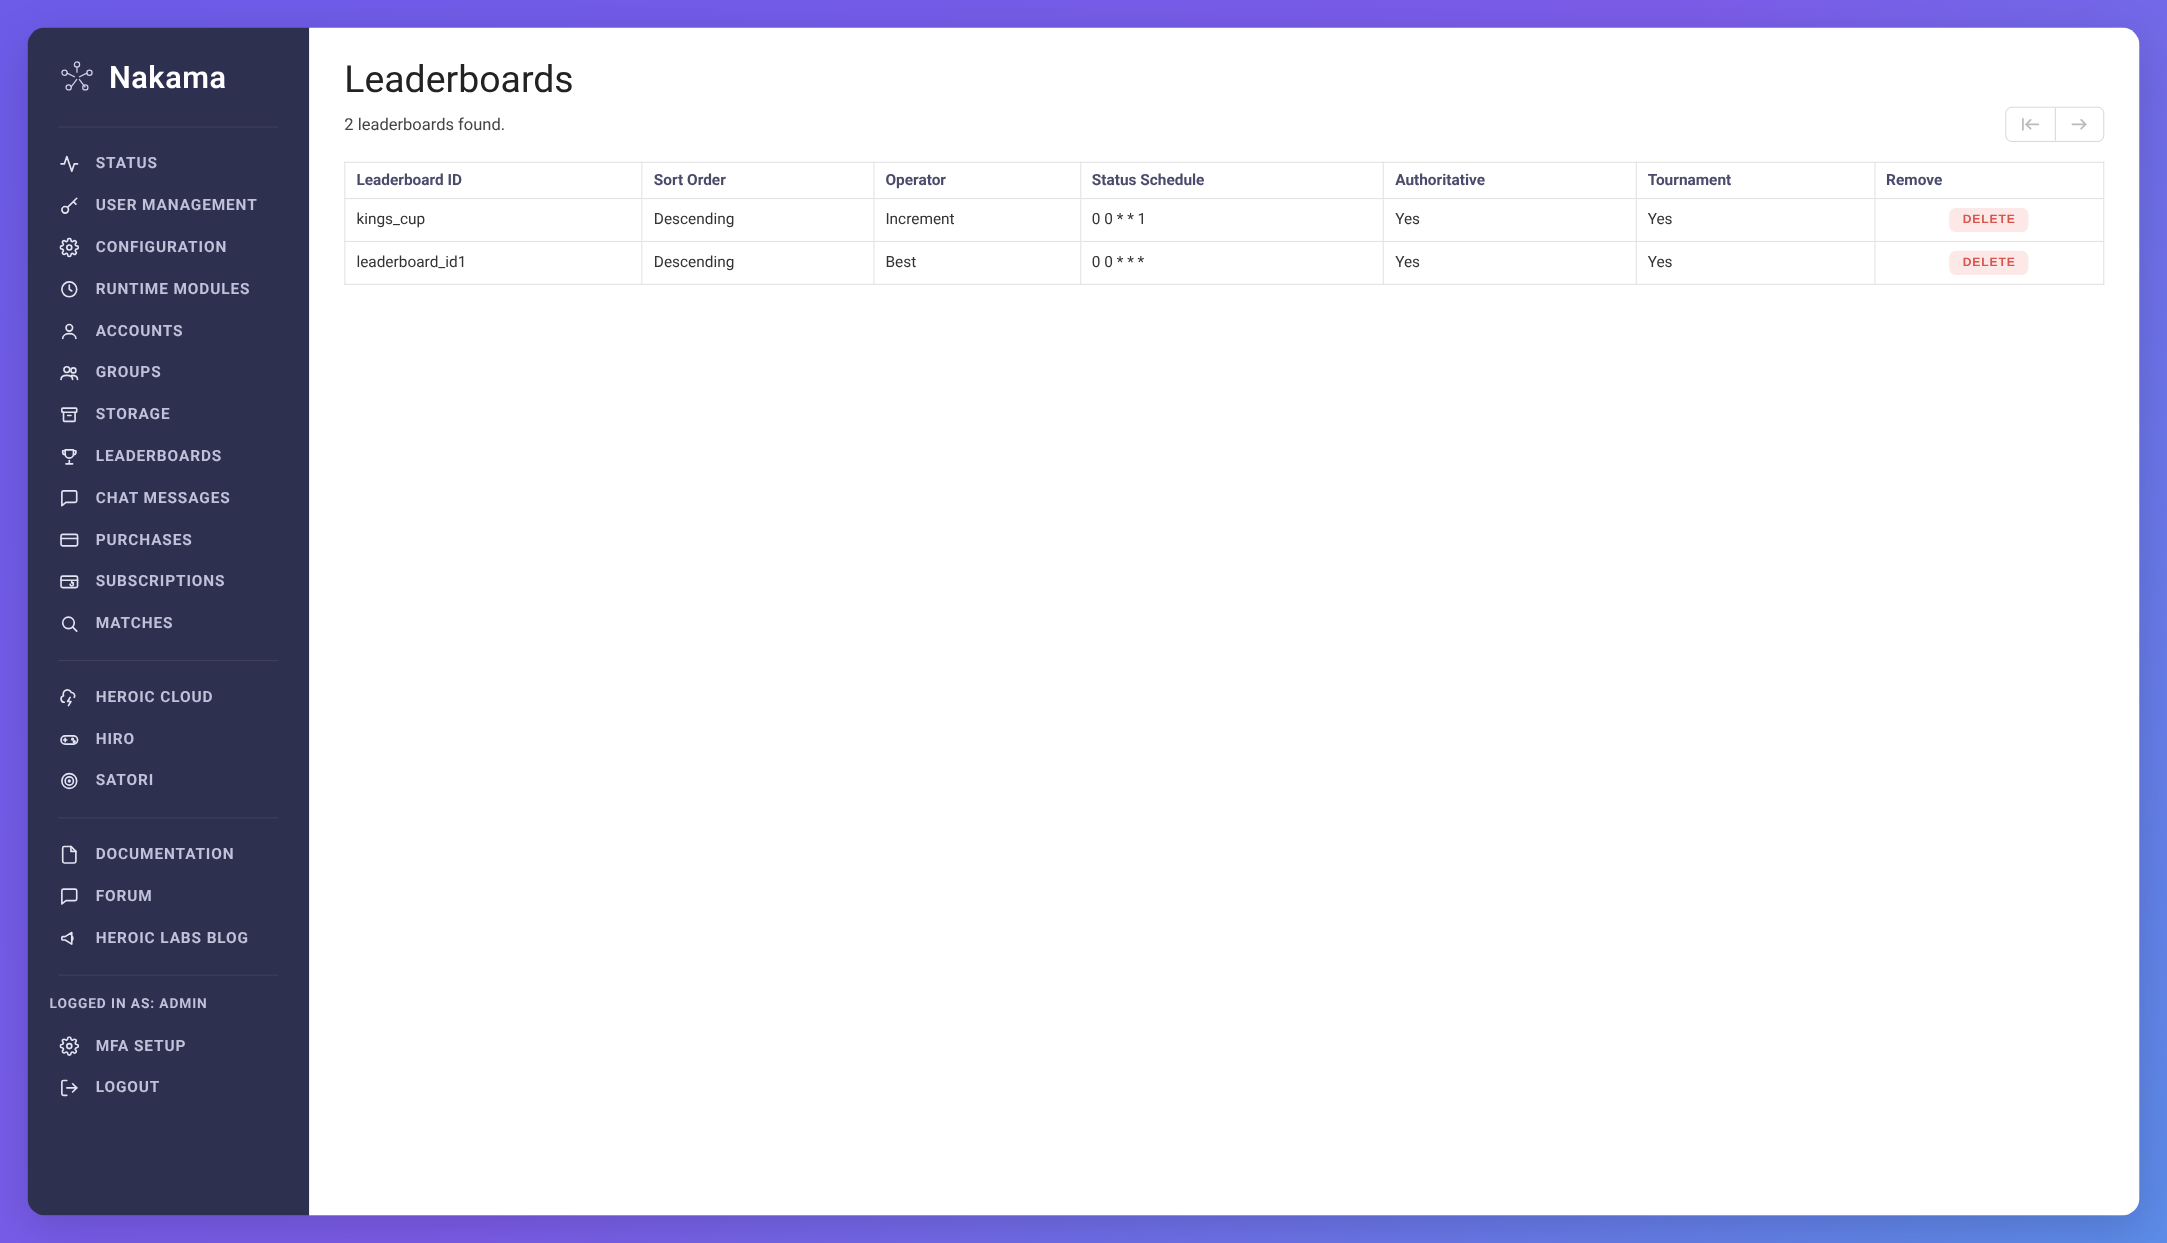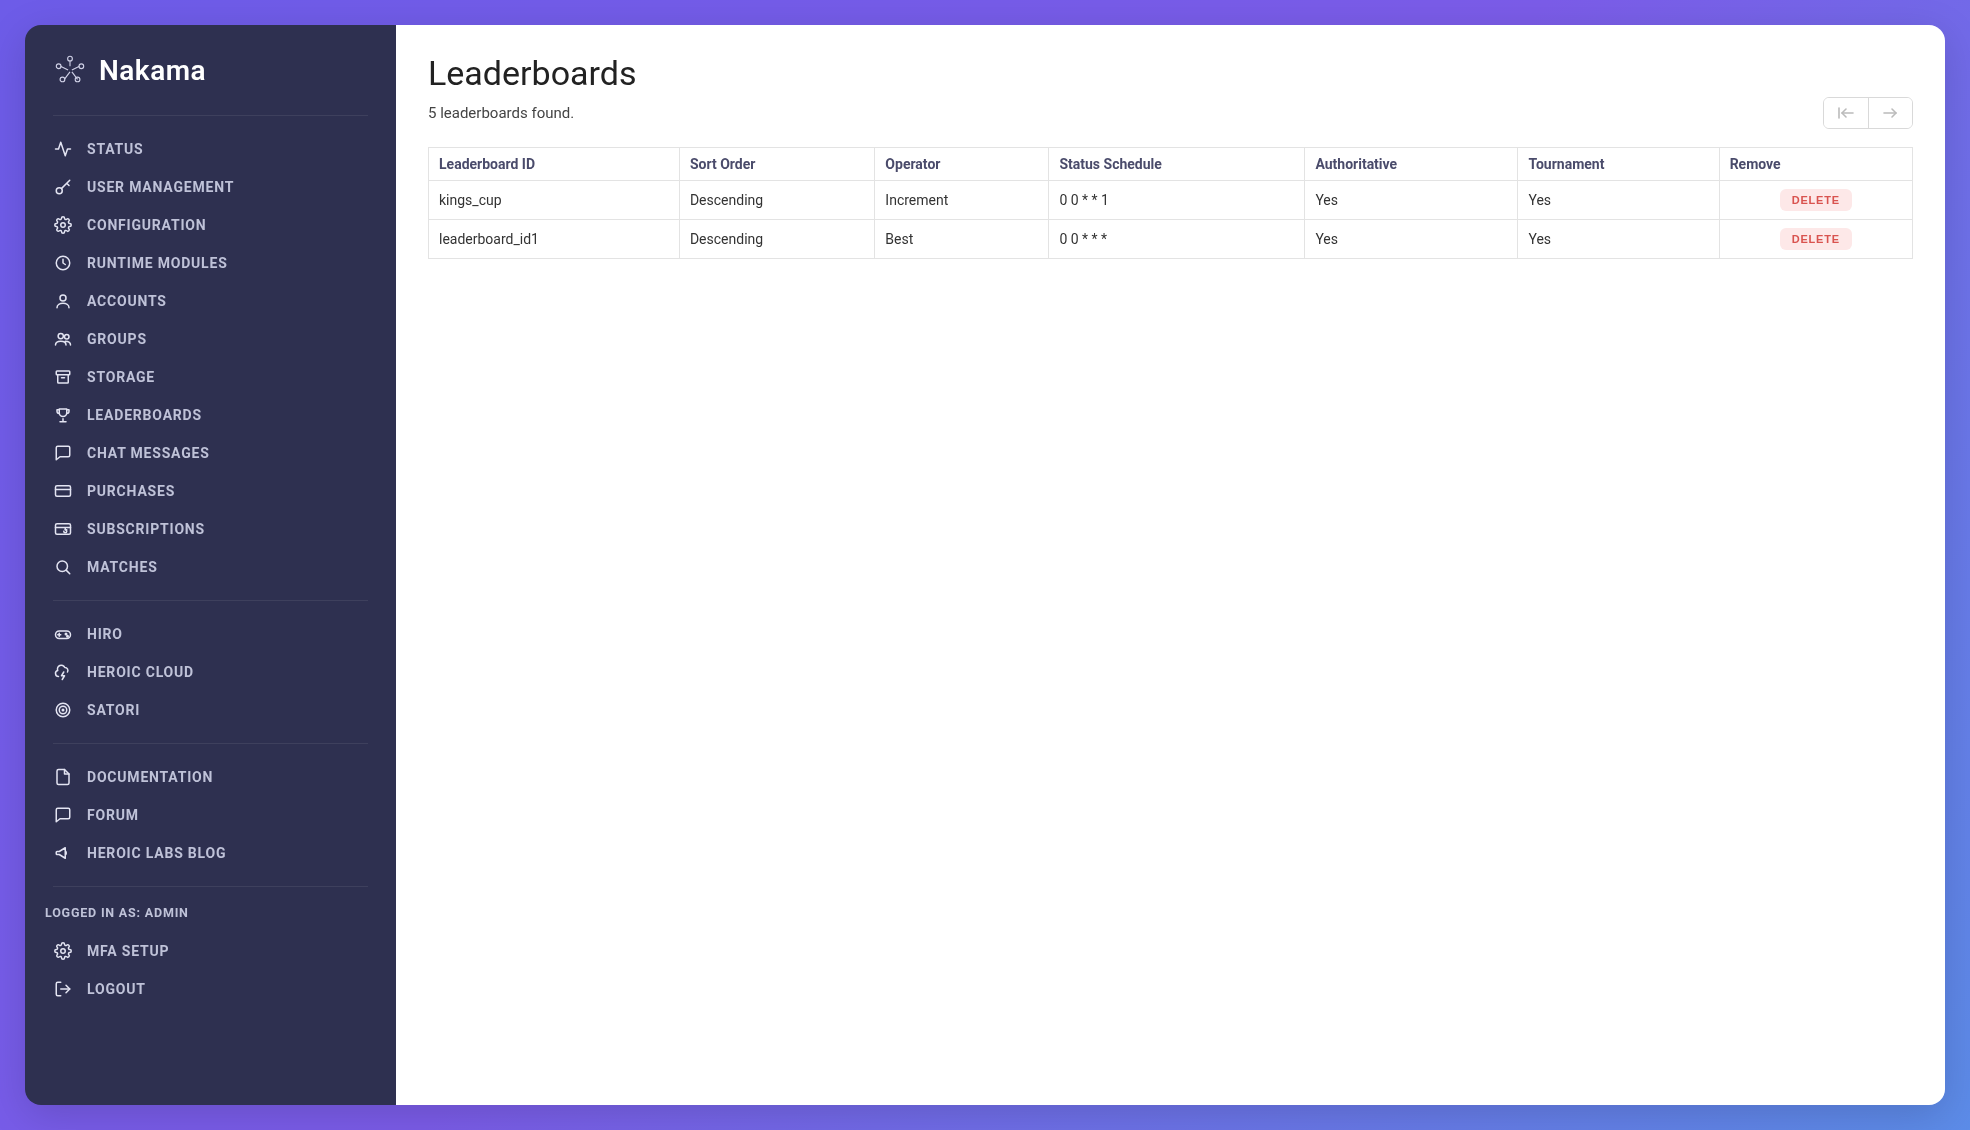--- a/index.html
+++ b/index.html
@@ -14,21 +14,21 @@
   .app {
     display: flex;
     width: 100%;
     height: 100%;
     border-radius: 16px;
     overflow: hidden;
     box-shadow: 0 10px 40px rgba(0,0,0,0.15);
   }
   
   .sidebar {
-    width: 371px;
+    width: 256px;
     background: #2e3050;
     color: #bfc2d8;
     display: flex;
     flex-direction: column;
     padding: 16px 0;
     overflow-y: auto;
   }
   .brand {
     display: flex;
     align-items: center;
@@ -288,41 +288,41 @@
           <span>Matches</span>
         </a>
       </nav>
 
     <div class="nav-divider"></div>
 
     <nav class="nav-section" id="nav-external">
         <a class="nav-item">
           <span class="nav-icon">
             <svg width="18" height="18" viewBox="0 0 24 24" fill="none" stroke="#e3e4f2" stroke-width="2" stroke-linecap="round" stroke-linejoin="round">
+              <path d="M18 12a4 4 0 0 0-3.6-5.98A5 5 0 0 0 5 10a4 4 0 0 0 1 7.87"></path>
+              <polyline points="13 12 10 17 14 17 11 22"></polyline>
+            </svg>
+          </span>
+          <span>Heroic Cloud</span>
+        </a>
+        <a class="nav-item">
+          <span class="nav-icon">
+            <svg width="18" height="18" viewBox="0 0 24 24" fill="none" stroke="#e3e4f2" stroke-width="2" stroke-linecap="round" stroke-linejoin="round">
               <rect x="2" y="8" width="20" height="10" rx="5"></rect>
               <line x1="7" y1="11" x2="7" y2="15"></line>
               <line x1="5" y1="13" x2="9" y2="13"></line>
               <circle cx="16" cy="12" r="1"></circle>
               <circle cx="18" cy="15" r="1"></circle>
             </svg>
           </span>
           <span>Hiro</span>
         </a>
         <a class="nav-item">
           <span class="nav-icon">
             <svg width="18" height="18" viewBox="0 0 24 24" fill="none" stroke="#e3e4f2" stroke-width="2" stroke-linecap="round" stroke-linejoin="round">
-              <path d="M18 12a4 4 0 0 0-3.6-5.98A5 5 0 0 0 5 10a4 4 0 0 0 1 7.87"></path>
-              <polyline points="13 12 10 17 14 17 11 22"></polyline>
-            </svg>
-          </span>
-          <span>Heroic Cloud</span>
-        </a>
-        <a class="nav-item">
-          <span class="nav-icon">
-            <svg width="18" height="18" viewBox="0 0 24 24" fill="none" stroke="#e3e4f2" stroke-width="2" stroke-linecap="round" stroke-linejoin="round">
               <circle cx="12" cy="12" r="9"></circle>
               <circle cx="12" cy="12" r="5"></circle>
               <circle cx="12" cy="12" r="1"></circle>
             </svg>
           </span>
           <span>Satori</span>
         </a>
       </nav>
 
     <div class="nav-divider"></div>
@@ -378,21 +378,21 @@
           </span>
           <span>Logout</span>
         </a>
       </nav>
   </aside>
 
   <main class="main">
     <h1 class="page-title">Leaderboards</h1>
 
     <div class="topbar">
-      <div class="found-text">5 leaderboards found.</div>
+      <div class="found-text">2 leaderboards found.</div>
       <div class="pager">
         <button>
           <span>
             <svg width="18" height="14" viewBox="0 0 18 14" stroke="#bbb" stroke-width="1.6" fill="none" stroke-linecap="round" stroke-linejoin="round">
                 <line x1="2" y1="2" x2="2" y2="12"></line>
                 <line x1="5" y1="7" x2="16" y2="7"></line>
                 <polyline points="9,3 5,7 9,11"></polyline>
               </svg>
           </span>
         </button>

